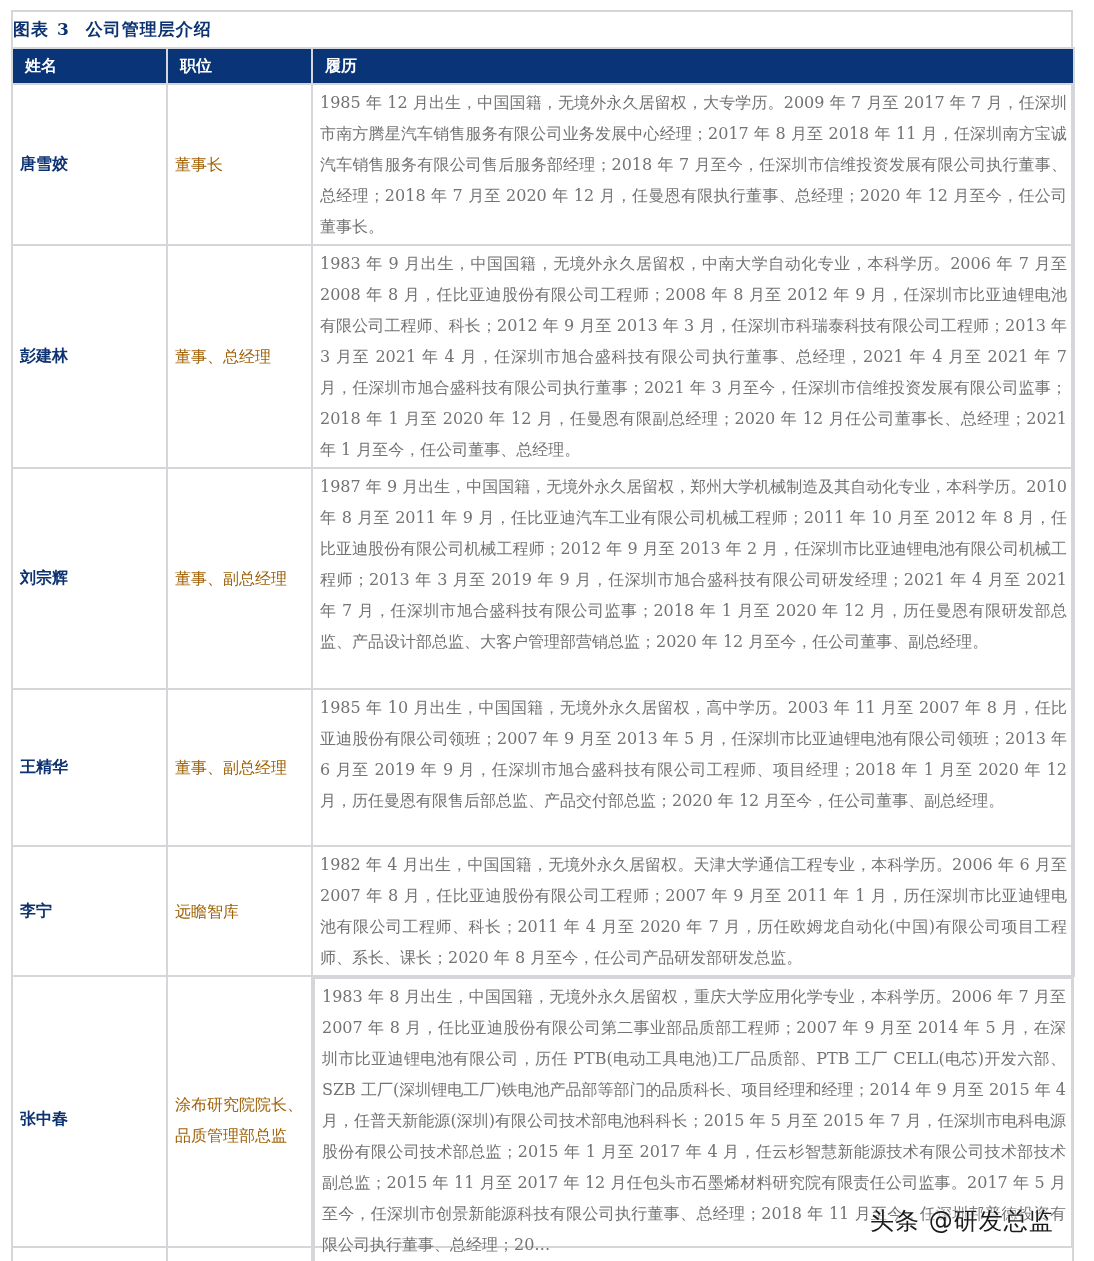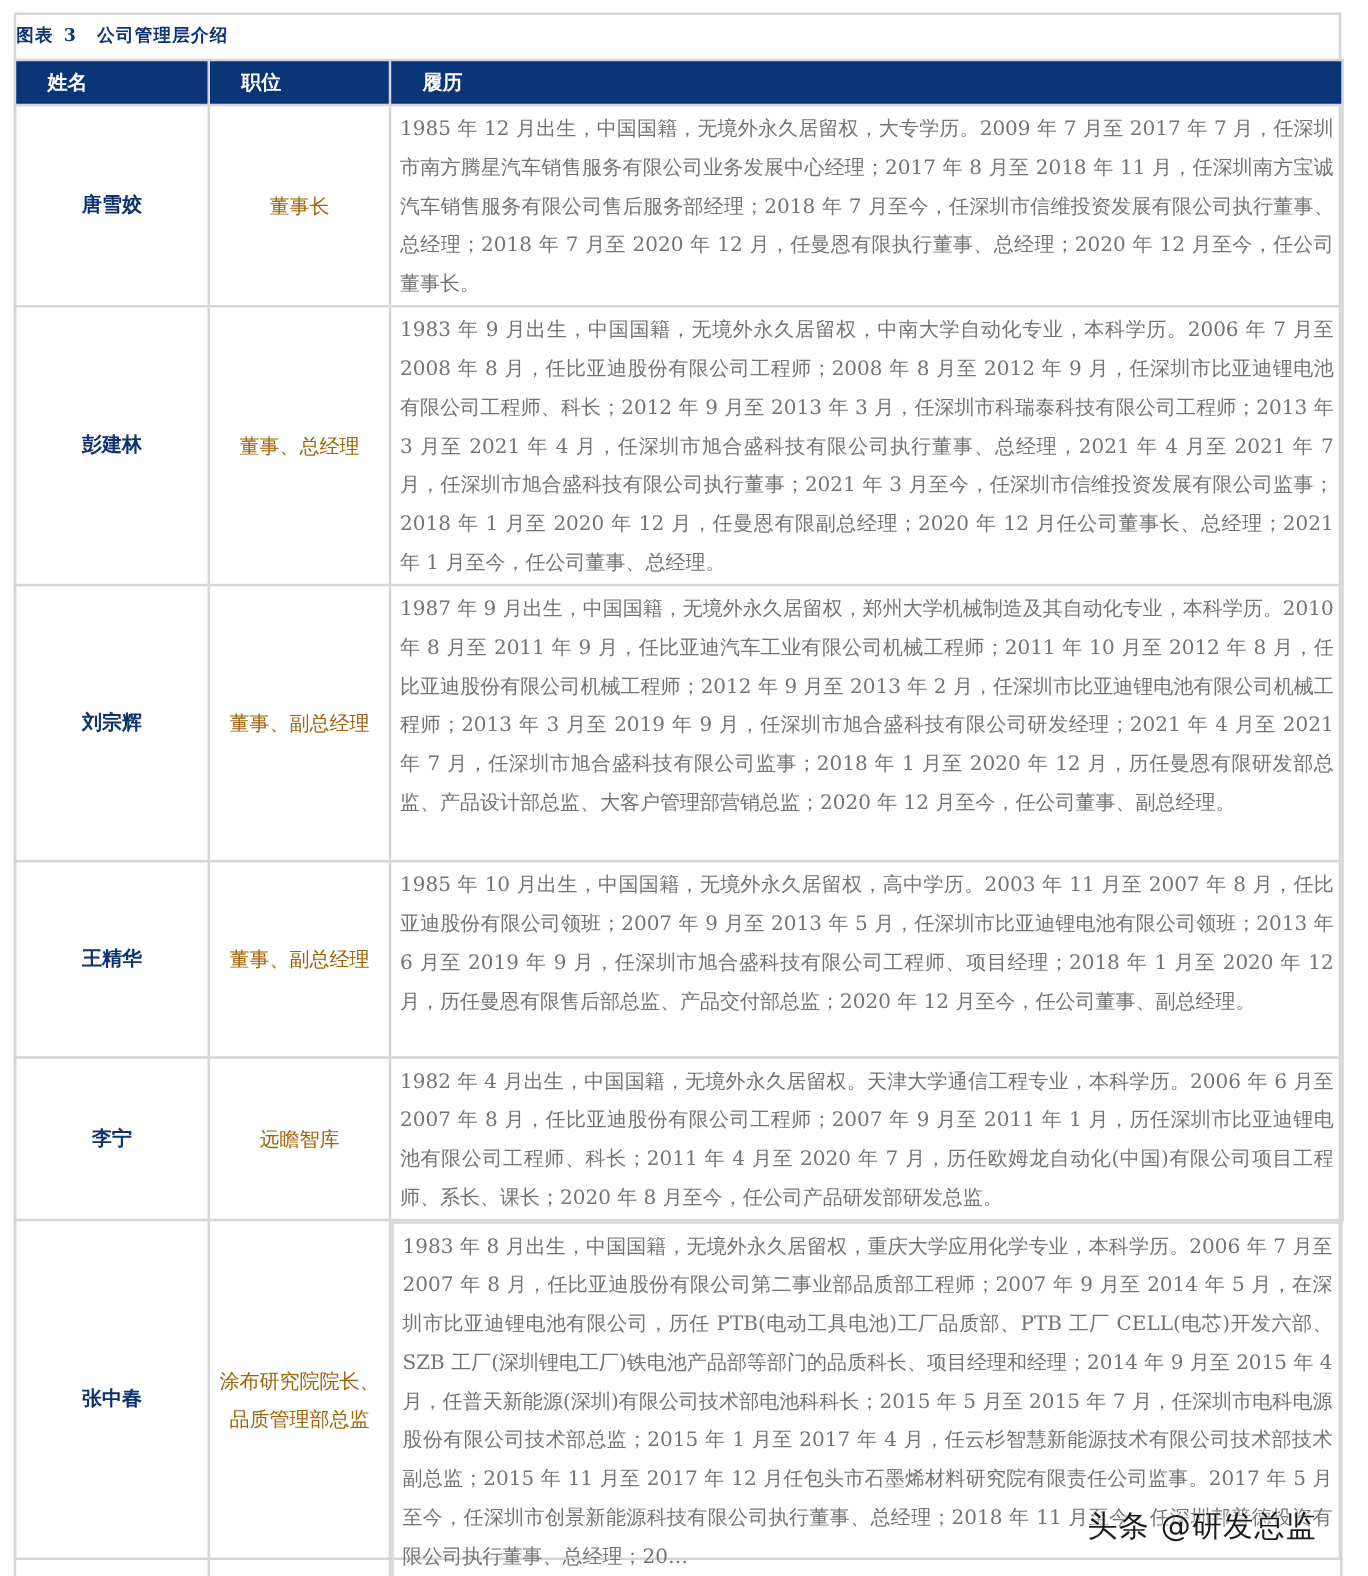--- a/index.html
+++ b/index.html
@@ -1,27 +1,27 @@
 <!DOCTYPE html>
 <html><head>
 <meta charset="utf-8">
 <style>
   html, body { margin:0; padding:0; background:#ffffff; }
   body { width:1094px; height:1261px; position:relative; overflow:hidden;
          font-family:"DejaVu Serif","Liberation Serif",serif; color:#1f3b73; }
   .frame { position:absolute; left:11px; top:10px; width:1062px; height:1238px;
            border:2px solid #d4d6da; box-sizing:border-box; }
   .title { position:absolute; left:13px; top:12px; height:50px; line-height:34px;
-           font-size:14px; font-weight:bold; color:#0d3272; letter-spacing:1px; }
+           font-size:17px; font-weight:bold; color:#0d3272; letter-spacing:1px; }
   .title .num { margin:0 16px 0 8px; }
   table { position:absolute; left:11px; top:47px; width:1062px; border-collapse:collapse;
           table-layout:fixed; }
   th { background:#0a3478; color:#ffffff; text-align:left; font-weight:bold;
-       font-size:16px; height:34px; padding:0 25px; border:2px solid #d4d6da; }
-  td { border:2px solid #d4d6da; vertical-align:middle; padding:0 7px; font-size:16px;text-align:center; }
+       font-size:16px; height:34px; padding:0 12px; border:2px solid #d4d6da; }
+  td { border:2px solid #d4d6da; vertical-align:middle; padding:0 7px; font-size:16px; }
   td.name { font-weight:bold; color:#0d3272; font-size:16px; }
   td.pos { color:#a16207; line-height:31px; }
   td.bio { color:#737373; line-height:31px; text-align:justify; padding:2px 6px 2px 7px;
            vertical-align:top; font-size:16px; }
   .watermark { position:absolute; left:870px; top:1205px; font-size:24px; color:#1a1a1a;
                font-family:"DejaVu Sans","Liberation Sans",sans-serif; letter-spacing:1px;
                text-shadow:0 0 3px #fff, 0 0 3px #fff; }
 </style>
 </head>
 <body>

